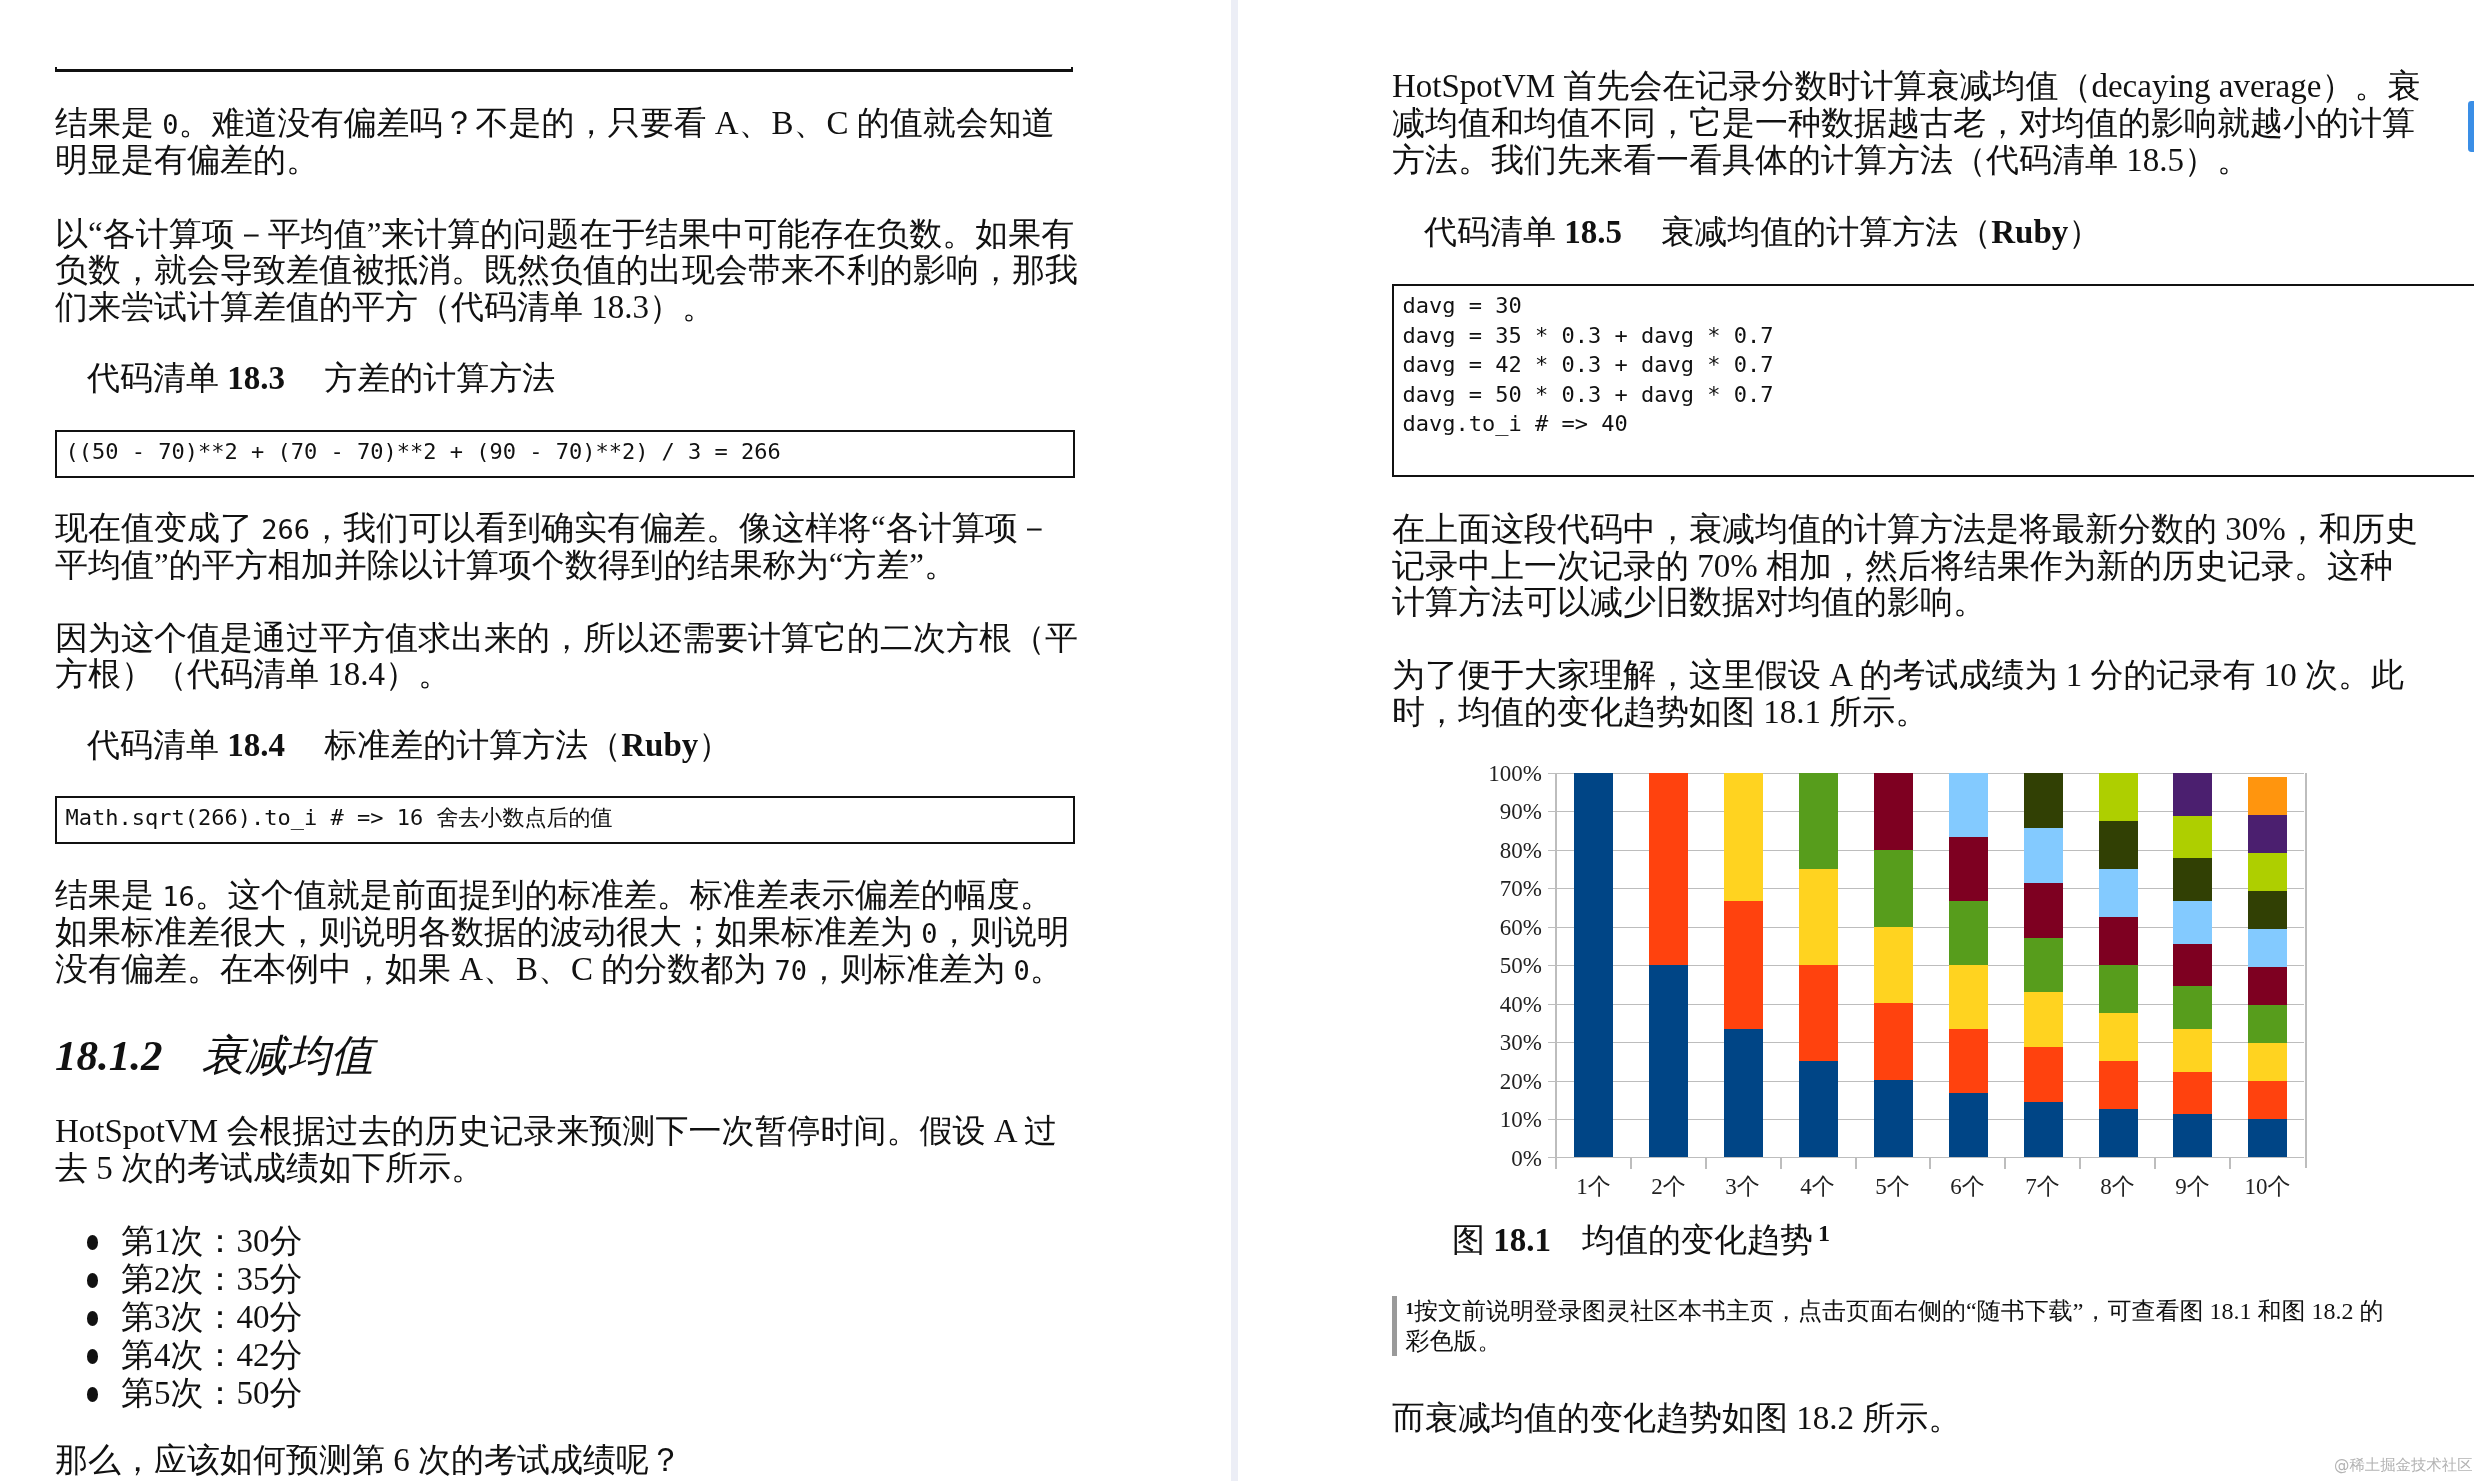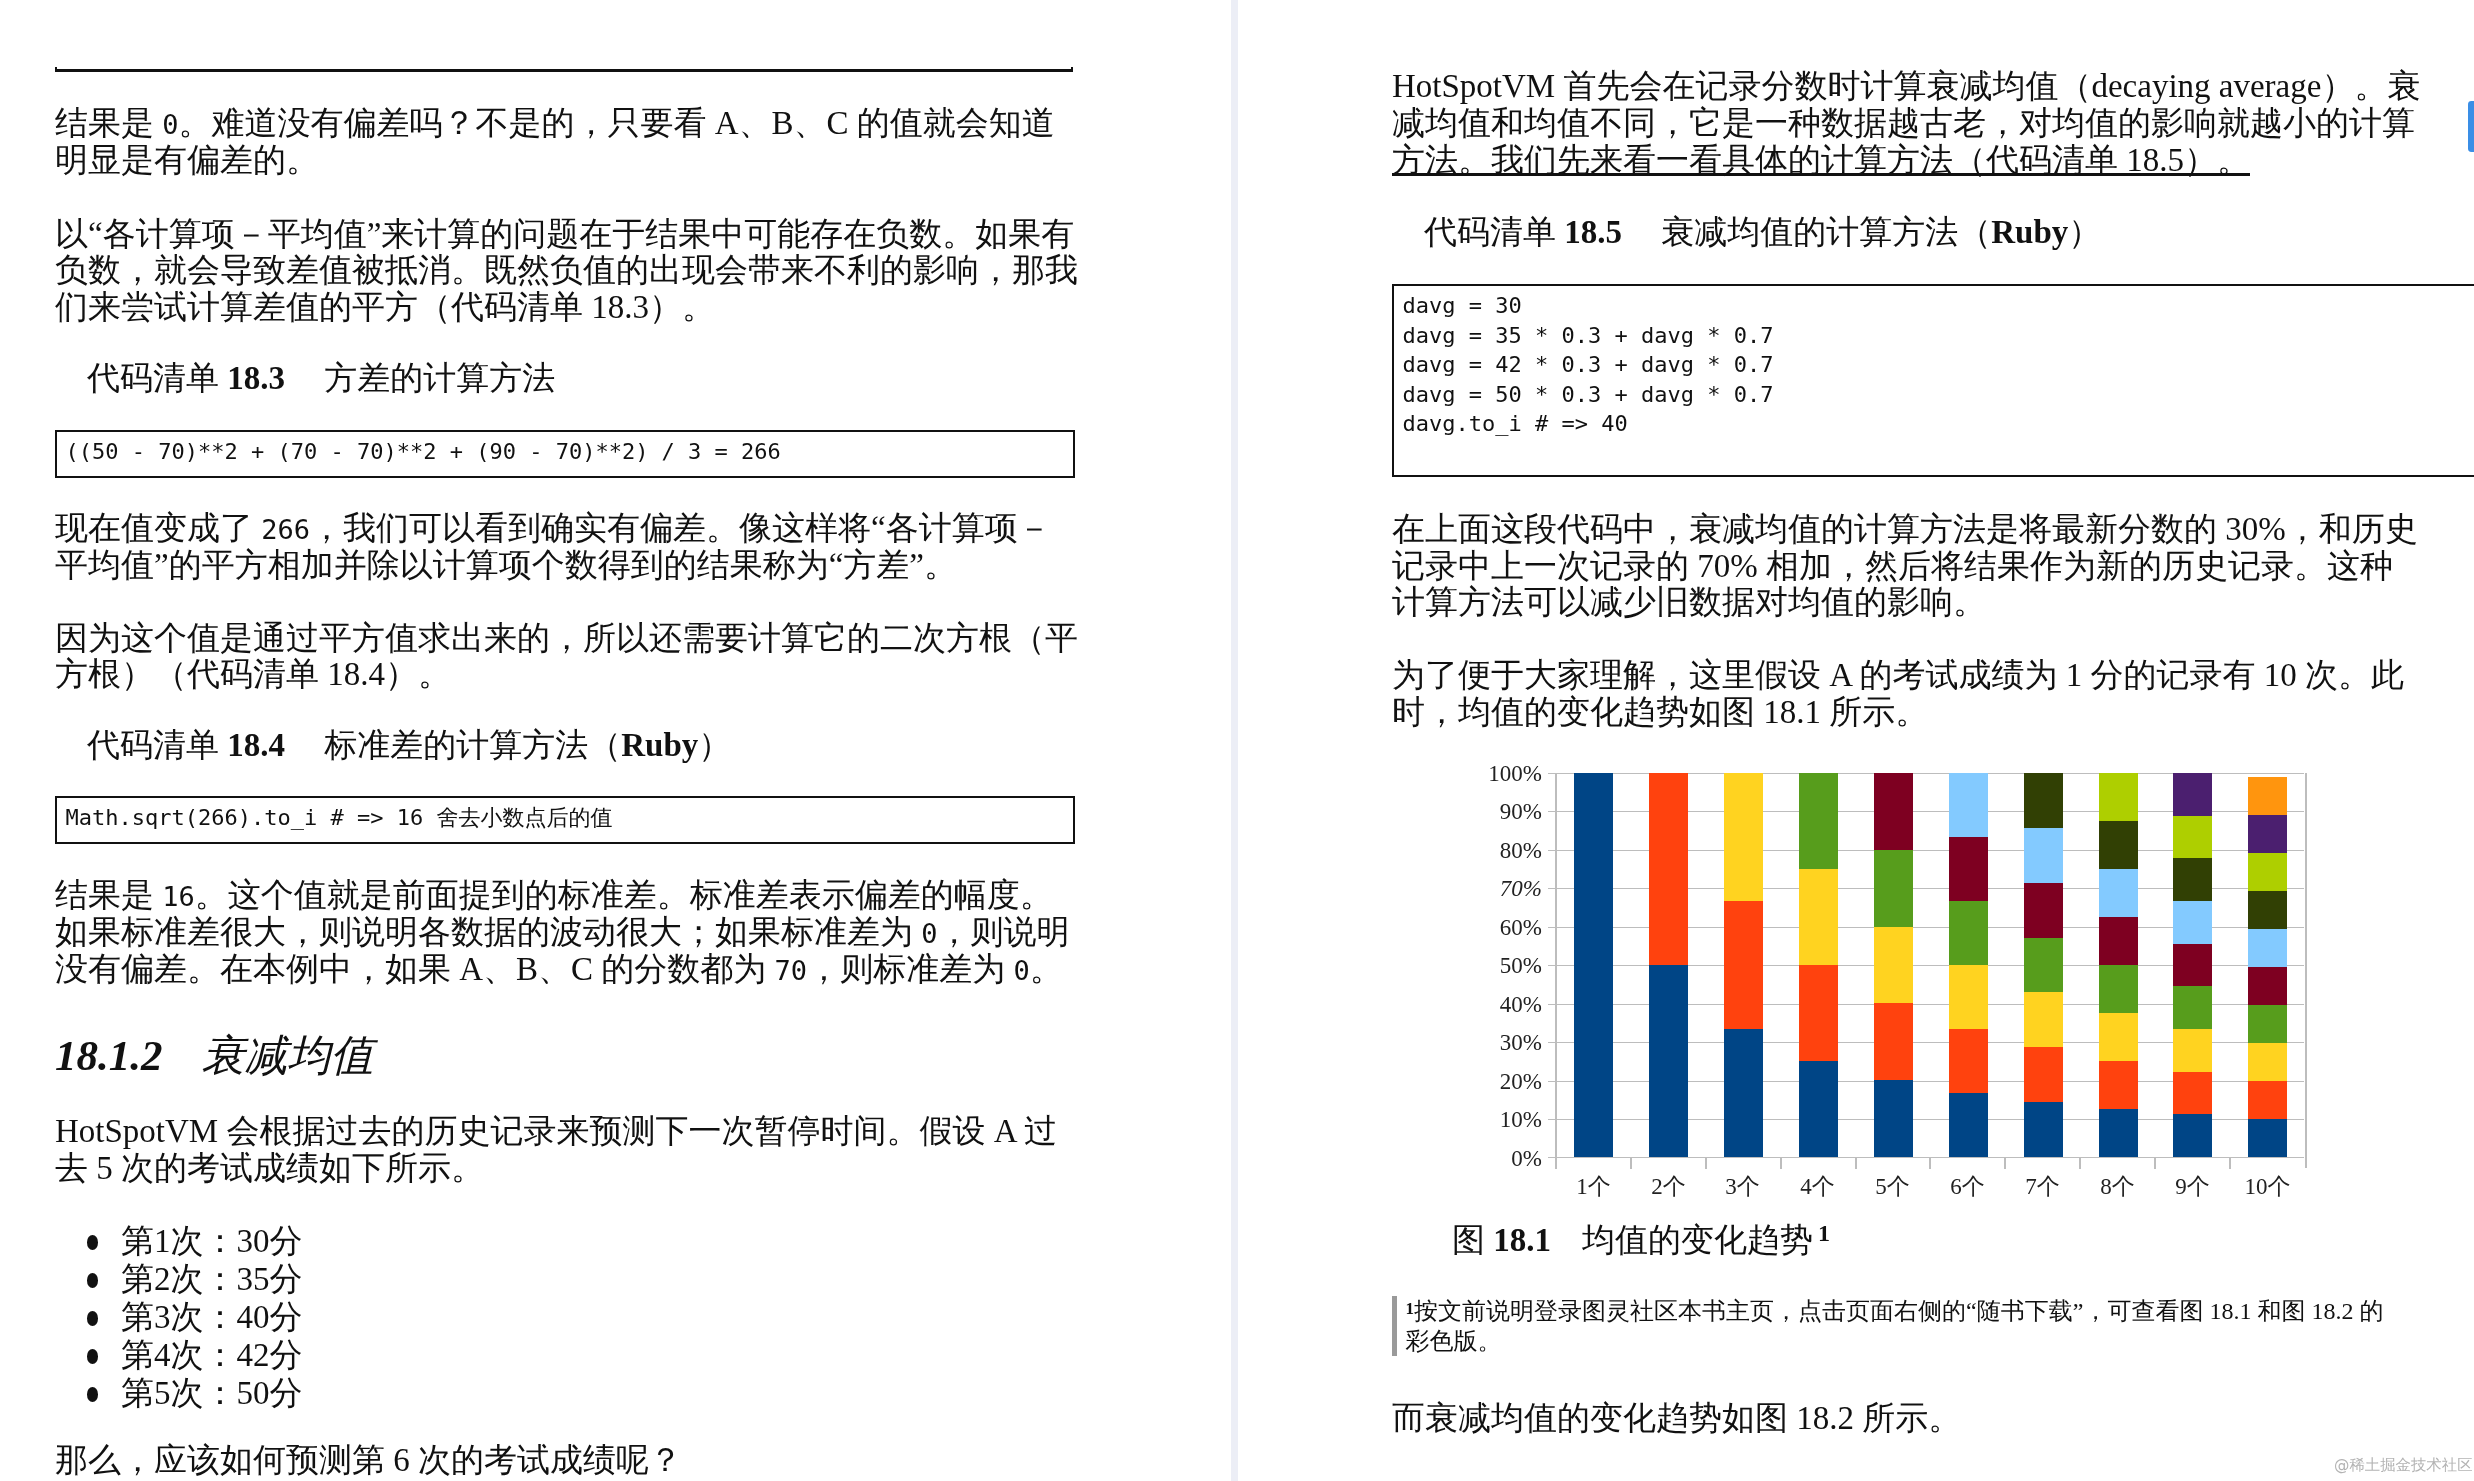--- a/index.html
+++ b/index.html
@@ -114,21 +114,21 @@
 
   <div class="p" style="left:55px; top:1442px;">那么，应该如何预测第 6 次的考试成绩呢？</div>
 </div>
 
 <div class="page-divider"></div>
 
 <div class="page page-right"></div>
 
 <div class="p" style="left:1392px; top:68px;">HotSpotVM 首先会在记录分数时计算衰减均值（decaying average）。衰</div>
 <div class="p" style="left:1392px; top:105px;">减均值和均值不同，它是一种数据越古老，对均值的影响就越小的计算</div>
-<div class="p" style="left:1392px; top:142px;text-decoration:underline;">方法。我们先来看一看具体的计算方法（代码清单 18.5）。</div>
+<div class="p" style="left:1392px; top:142px;">方法。我们先来看一看具体的计算方法（代码清单 18.5）。</div>
 
 <div class="caption" style="left:1424px; top:214px;">
   <span>代码清单</span>
   <span class="num">18.5</span>
   <span>衰减均值的计算方法（</span><b>Ruby</b><span>）</span>
 </div>
 
 <div class="codebox" style="left:1392px; top:284px; width:1220px; height:193px; padding:5.1px 8.6px;">
   <div class="line">davg = 30</div>
   <div class="line">davg = 35 * 0.3 + davg * 0.7</div>
@@ -141,21 +141,21 @@
 <div class="p" style="left:1392px; top:548px;">记录中上一次记录的 70% 相加，然后将结果作为新的历史记录。这种</div>
 <div class="p" style="left:1392px; top:584px;">计算方法可以减少旧数据对均值的影响。</div>
 
 <div class="p" style="left:1392px; top:657px;">为了便于大家理解，这里假设 A 的考试成绩为 1 分的记录有 10 次。此</div>
 <div class="p" style="left:1392px; top:694px;">时，均值的变化趋势如图 18.1 所示。</div>
 
 <div class="chart">
   <div class="ylabel" style="top:8.6px;">100%</div>
   <div class="ylabel" style="top:47px;">90%</div>
   <div class="ylabel" style="top:86px;">80%</div>
-  <div class="ylabel" style="top:124px;font-style:italic;">70%</div>
+  <div class="ylabel" style="top:124px;">70%</div>
   <div class="ylabel" style="top:163px;">60%</div>
   <div class="ylabel" style="top:201px;">50%</div>
   <div class="ylabel" style="top:240px;">40%</div>
   <div class="ylabel" style="top:278px;">30%</div>
   <div class="ylabel" style="top:317px;">20%</div>
   <div class="ylabel" style="top:355px;">10%</div>
   <div class="ylabel" style="top:394px;">0%</div>
 
   <div class="grid" style="top:19.7px;"></div>
   <div class="grid" style="top:58px;"></div>

